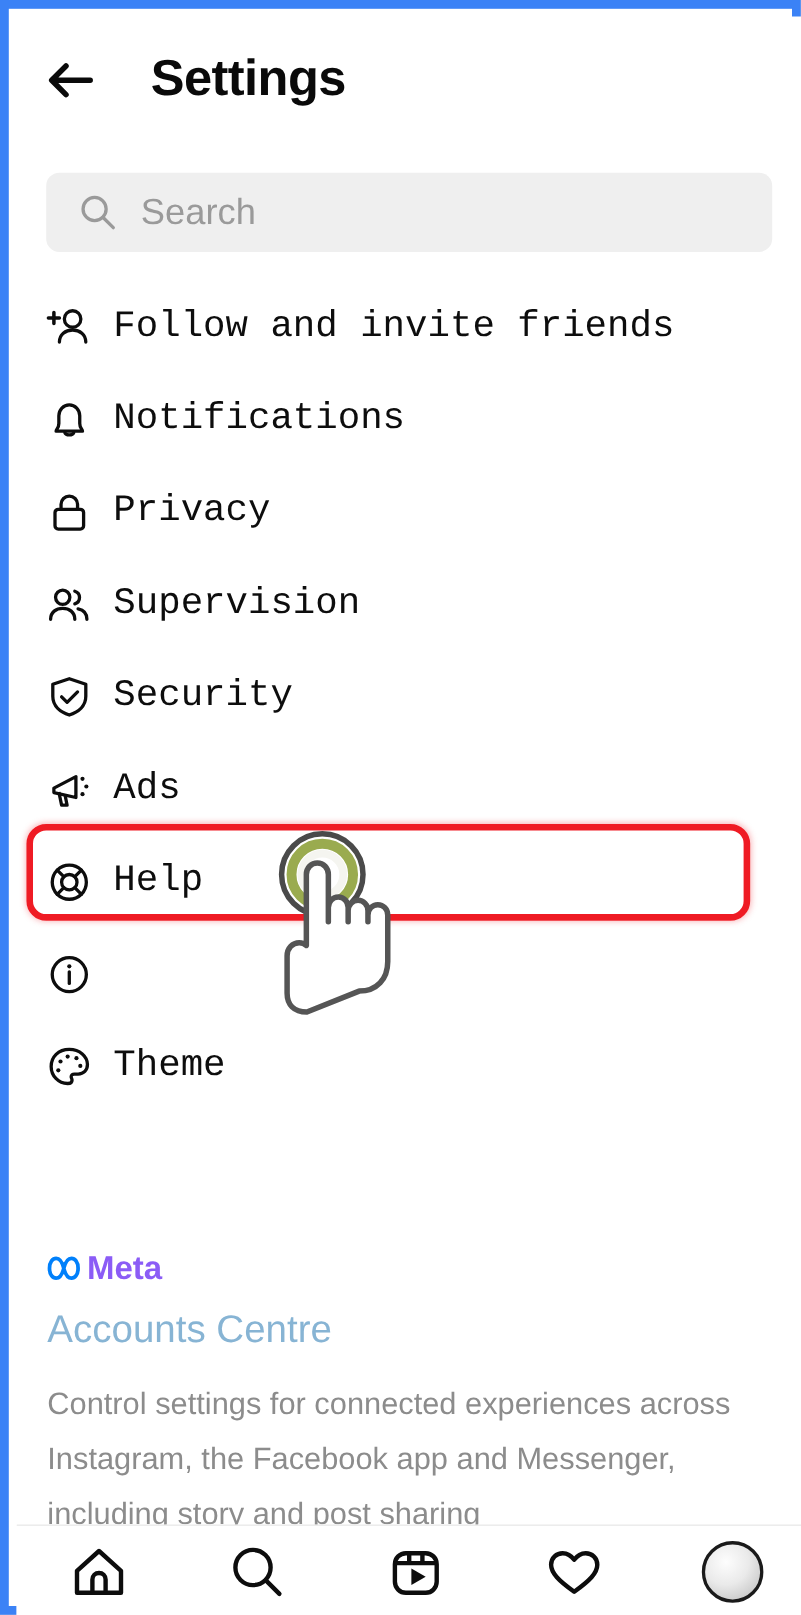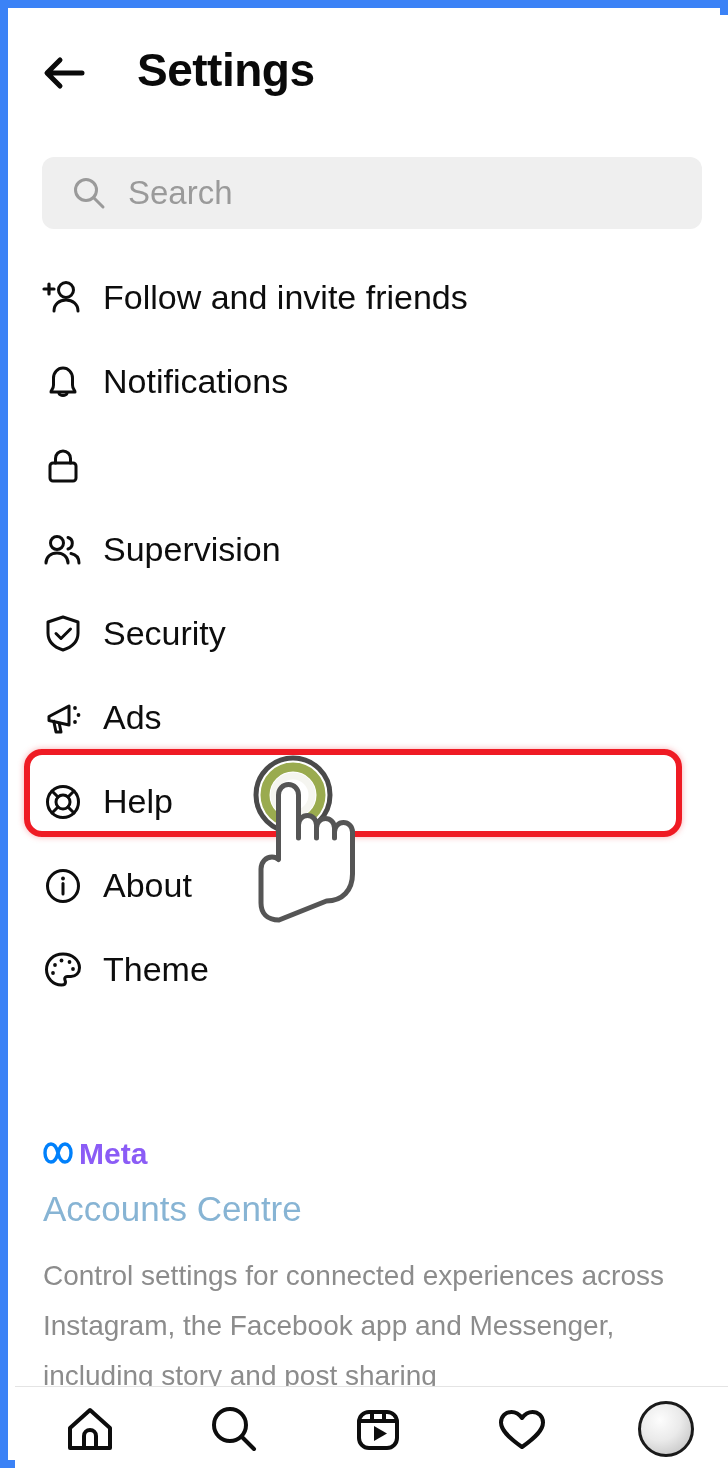--- a/index.html
+++ b/index.html
@@ -89,20 +89,21 @@
     color: #9a9a9a;
     white-space: nowrap;
   }
 
   
   #menu {
     position: absolute;
     left: 0;
     top: 240px;
     width: 714px;
+    font-family: Liberation Mono, monospace;
   }
   .menu-row {
     position: relative;
     height: 84px;
     cursor: pointer;
   }
   .menu-icon {
     position: absolute;
     left: 25px;
     top: 20px;
@@ -276,20 +277,21 @@
         <span class="menu-label">Notifications</span>
       </div>
 
       <div class="menu-row">
         <span class="menu-icon">
           <svg viewBox="0 0 46 46" width="46" height="46">
             <rect x="10" y="20" width="26" height="18" rx="3" stroke="#0d0d0d" stroke-width="3" fill="none"></rect>
             <path d="M15.5 20 V15.5 c0-4.2 3.4-7.5 7.5-7.5 s7.5 3.3 7.5 7.5 V20" stroke="#0d0d0d" stroke-width="3" fill="none" stroke-linecap="round"></path>
           </svg>
         </span>
+        <span class="menu-label">Privacy</span>
       </div>
 
       <div class="menu-row">
         <span class="menu-icon">
           <svg viewBox="0 0 46 46" width="46" height="46">
             <circle cx="17" cy="16" r="6.5" stroke="#0d0d0d" stroke-width="3" fill="none"></circle>
             <path d="M6 36 c0-6.5 5-10 11-10 s11 3.5 11 10" stroke="#0d0d0d" stroke-width="3" fill="none" stroke-linecap="round"></path>
             <path d="M28 10.5 a6 6 0 0 1 0 11.5" stroke="#0d0d0d" stroke-width="3" fill="none" stroke-linecap="round"></path>
             <path d="M31 26.5 c5 1 8 4.5 8 9.5" stroke="#0d0d0d" stroke-width="3" fill="none" stroke-linecap="round"></path>
           </svg>
@@ -333,21 +335,20 @@
       </div>
 
       <div class="menu-row">
         <span class="menu-icon">
           <svg viewBox="0 0 46 46" width="46" height="46">
             <circle cx="23" cy="23" r="15.5" stroke="#0d0d0d" stroke-width="3" fill="none"></circle>
             <circle cx="23" cy="15.5" r="1.9" fill="#0d0d0d"></circle>
             <path d="M23 20.5 V31" stroke="#0d0d0d" stroke-width="3" stroke-linecap="round"></path>
           </svg>
         </span>
-        <span class="menu-label">About</span>
       </div>
 
       <div class="menu-row">
         <span class="menu-icon">
           <svg viewBox="0 0 46 46" width="46" height="46">
             <path d="M23 7 C13 7 6.5 14 6.5 22.5 C6.5 31 13 38 21.5 38 c3 0 4-1.5 4-3 c0-1.3-0.8-2-0.8-3.2
                      c0-1.4 1.2-2.4 2.8-2.4 H31 c5 0 8.5-3.5 8.5-8.6 C39.5 13.3 32.5 7 23 7 z" stroke="#0d0d0d" stroke-width="3" fill="none" stroke-linejoin="round"></path>
             <circle cx="15" cy="18" r="1.9" fill="#0d0d0d"></circle>
             <circle cx="21.5" cy="13.5" r="1.9" fill="#0d0d0d"></circle>
             <circle cx="29.5" cy="15" r="1.9" fill="#0d0d0d"></circle>

